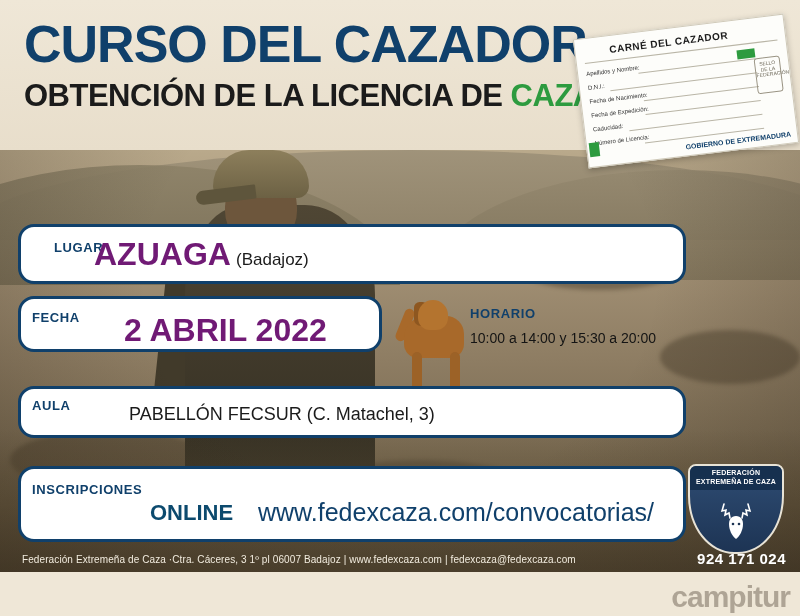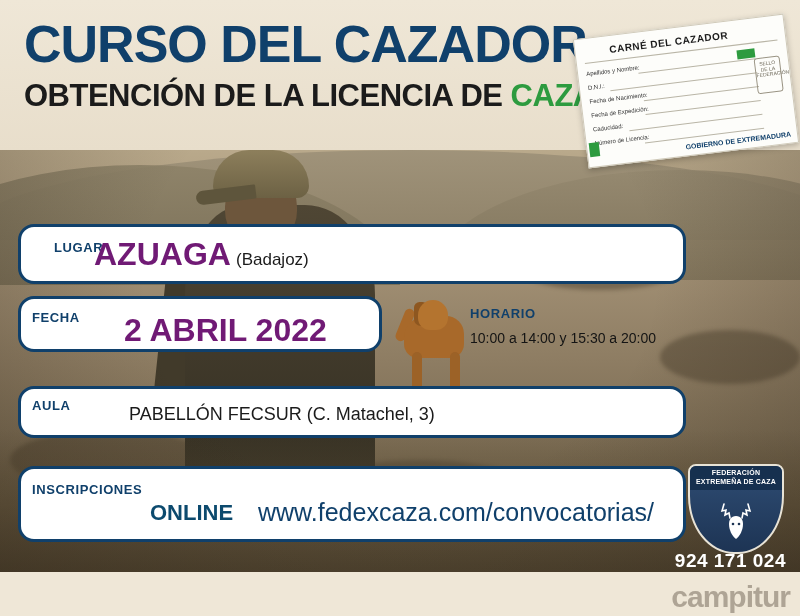--- a/index.html
+++ b/index.html
@@ -349,21 +349,21 @@
     position: absolute;
     left: 22px; top: 554px;
     font-size: 10px;
     color: #f2ecdf;
     letter-spacing: .1px;
     white-space: nowrap;
   }
   .phone {
     position: absolute;
     right: 14px; top: 550px;
-    font-size: 19px;
+    font-size: 15px;
     font-weight: bold;
     color: #ffffff;
     letter-spacing: .5px;
   }
   .footer-bar {
     position: absolute;
     left: 0; top: 572px; width: 800px; height: 44px;
     background: #efe7d7;
   }
   .footer-collab {
@@ -483,17 +483,18 @@
     </div>
     <svg class="badge-deer" viewBox="0 0 40 40">
       <path d="M8 2 L6 9 L10 8 L9 13 L13 11 L14 16" stroke="#fff" stroke-width="1.6" fill="none" stroke-linecap="round"></path>
       <path d="M32 2 L34 9 L30 8 L31 13 L27 11 L26 16" stroke="#fff" stroke-width="1.6" fill="none" stroke-linecap="round"></path>
       <path d="M20 14 C15 14 13 18 13 22 C13 28 16 34 20 37 C24 34 27 28 27 22 C27 18 25 14 20 14 Z" fill="#fff"></path>
       <circle cx="17" cy="22" r="1.3" fill="#1d3454"></circle>
       <circle cx="23" cy="22" r="1.3" fill="#1d3454"></circle>
     </svg>
   </div>
 
+  <div class="footer-line">Federación Extremeña de Caza ·Ctra. Cáceres, 3 1º pl 06007 Badajoz | www.fedexcaza.com | fedexcaza@fedexcaza.com</div>
   <div class="phone">924 171 024</div>
   <div class="footer-bar"></div>
   <div class="footer-collab">COLABORA: SOCIEDAD LOCAL DE CAZADORES  |  AYUNTAMIENTO DE AZUAGA</div>
   <div class="watermark">campitur</div>
 </div>
 
 </body></html>

